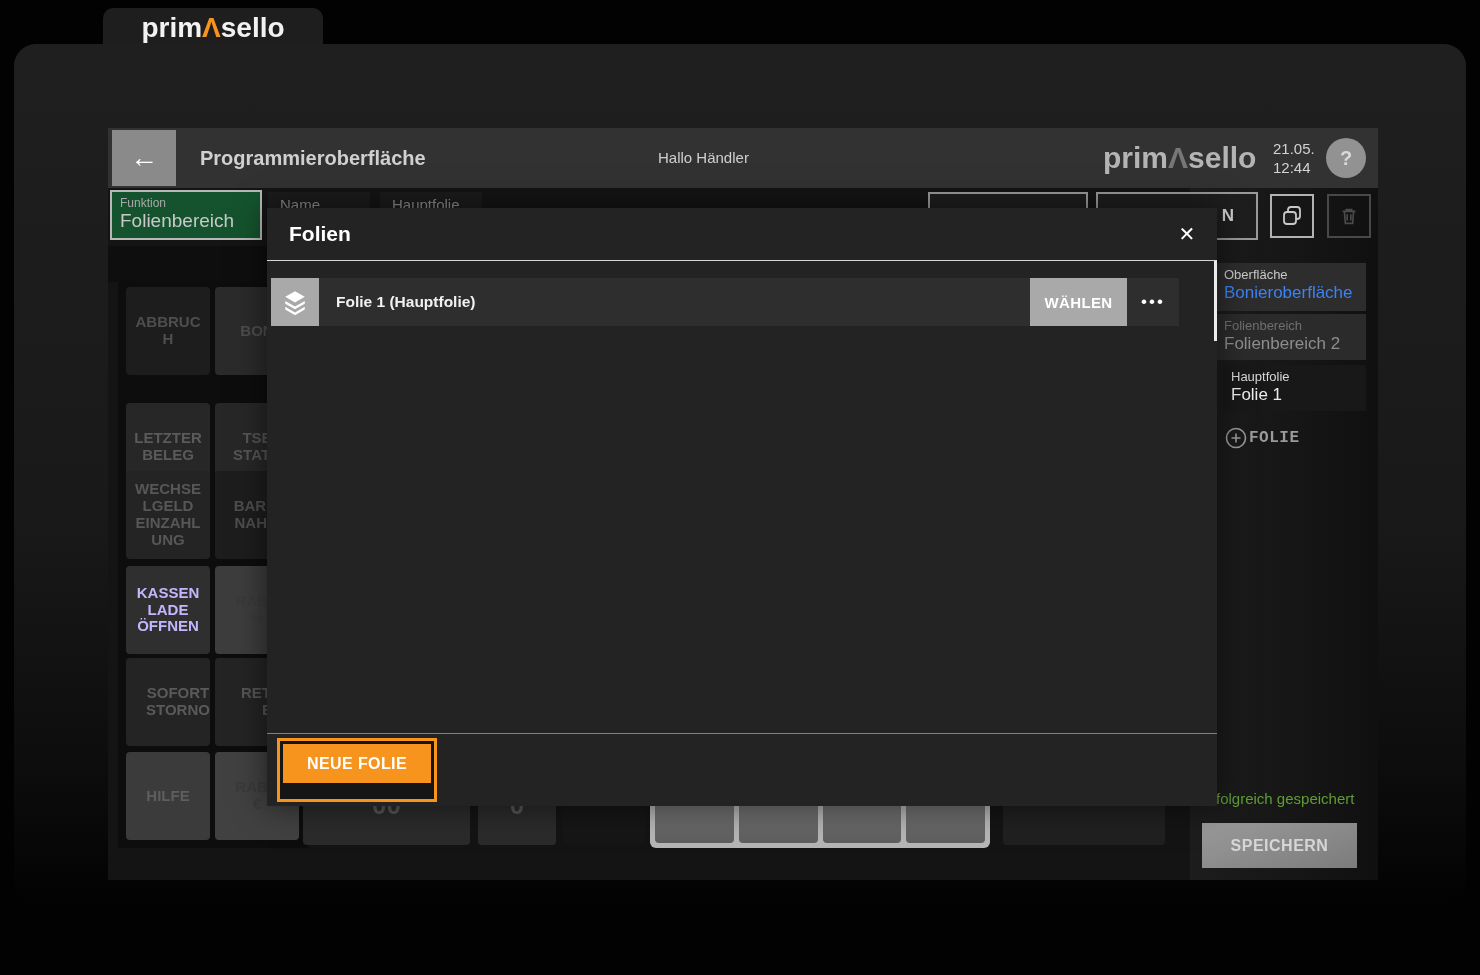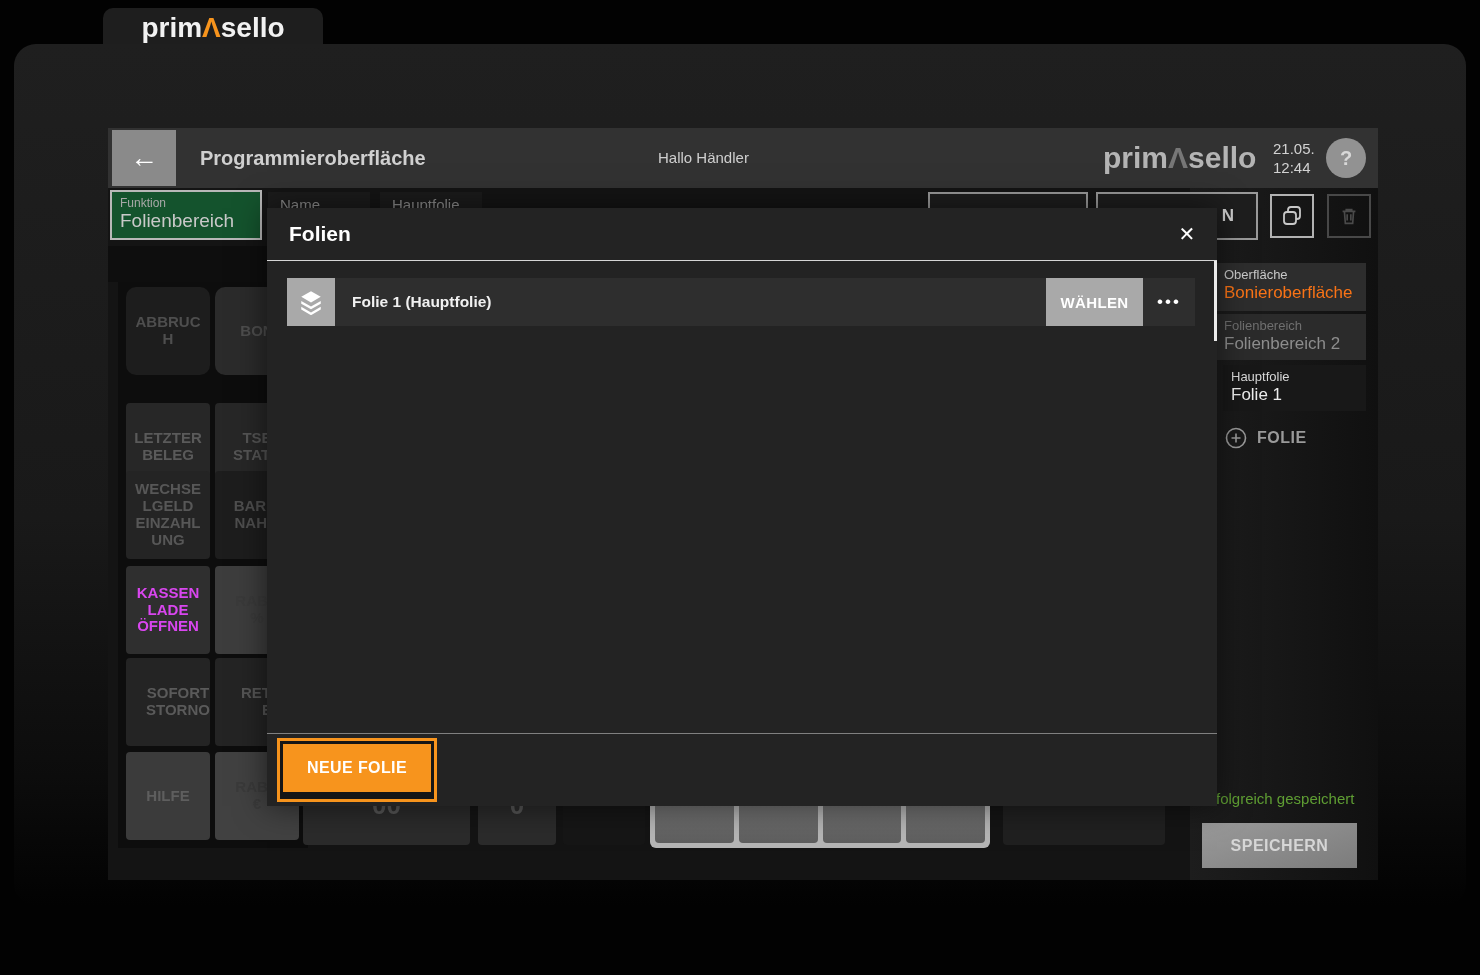--- a/index.html
+++ b/index.html
@@ -49,75 +49,75 @@
 
   
   .band { position:absolute; left:0; top:118px; width:1270px; height:36px; background:#0e0e0e; z-index:1; }
   .keypanel { position:absolute; left:10px; top:154px; width:190px; height:566px; background:#0d0d0d; z-index:1; }
 
   
   .fkey { position:absolute; width:84px; height:88px; display:flex; align-items:center; justify-content:center;
           text-align:center; font-weight:bold; font-size:15px; line-height:1.12; white-space:pre-line;
           border-radius:4px; z-index:2; cursor:pointer; }
   .c1 { left:18px; }  .c2 { left:107px; }
-  .r1 { top:159px;border-radius:10px; } .r2 { top:251px;margin-top:24px; } .r3 { top:343px; } .r4 { top:438px; } .r5 { top:530px;padding-left:20px; } .r6 { top:624px; }
+  .r1 { top:159px; } .r2 { top:251px;margin-top:24px; } .r3 { top:343px; } .r4 { top:438px; } .r5 { top:530px;padding-left:20px; } .r6 { top:624px; }
   .fk11 { background:#1d1d1d; color:#4e4e4e; } .fk21 { background:#2b2b2b; color:#4e4e4e; }
   .fk12 { background:#272727; color:#5a5a5a; } .fk22 { background:#272727; color:#555; }
   .fk13 { background:#242424; color:#575757; } .fk23 { background:#1d1d1d; color:#4e4e4e; }
-  .fk14 { background:#2f2f2f; color:#d946ef; } .fk24 { background:#3d3d3d; color:#3a3a3a; }
+  .fk14 { background:#2f2f2f; color:#c4b5fd; } .fk24 { background:#3d3d3d; color:#3a3a3a; }
   .fk15 { background:#242424; color:#5a5a5a; } .fk25 { background:#242424; color:#555; }
   .fk16 { background:#3b3b3b; color:#5e5e5e; } .fk26 { background:#414141; color:#3a3a3a; }
 
   
   .bkey { position:absolute; top:637px; height:80px; border-radius:4px; display:flex; align-items:center;
           justify-content:center; font-size:26px; font-weight:bold; color:#565656; background:#2b2b2b; z-index:1; cursor:pointer; }
   .numpad { position:absolute; left:542px; top:647px; width:340px; height:73px; background:#b5b5b5;
             border-radius:6px; padding:5px; display:flex; gap:5px; z-index:1; }
   .numpad .cell { flex:1; background:linear-gradient(180deg,#7d7d7d,#5e5e5e); border-radius:4px; cursor:pointer; }
 
   
   .sidepanel { position:absolute; left:1082px; top:0; width:188px; height:752px;
                background:linear-gradient(90deg,#1d1d1d,#101010); z-index:2; }
   .sbox { position:absolute; padding:4px 0 0 8px; z-index:2; cursor:pointer; }
   .sbox .lbl { font-size:13px; }
   .sbox .val { font-size:17px; margin-top:1px; }
   .sbox1 { left:1108px; top:135px; width:150px; height:48px; background:#2d2d2d; }
-  .sbox1 .lbl { color:#c9c9c9; } .sbox1 .val { color:#f97316; }
+  .sbox1 .lbl { color:#c9c9c9; } .sbox1 .val { color:#3b82f6; }
   .sbox2 { left:1108px; top:186px; width:150px; height:46px; background:#2b2b2b; }
   .sbox2 .lbl { color:#6f6f6f; } .sbox2 .val { color:#8d8d8d; }
   .sbox3 { left:1115px; top:237px; width:143px; height:46px; background:#181818; }
   .sbox3 .lbl { color:#d8d8d8; } .sbox3 .val { color:#ececec; }
   .folie-btn { position:absolute; left:1117px; top:296px; height:28px; display:flex; align-items:center;
-               gap:10px; color:#9a9a9a; font-size:16px; font-weight:bold; letter-spacing:.5px; z-index:2; cursor:pointer; }
+               gap:2px; color:#9a9a9a; font-size:16px; font-weight:bold; letter-spacing:.5px; z-index:2; cursor:pointer;font-family:Liberation Mono, monospace; }
   .status-msg { position:absolute; left:1108px; top:662px; font-size:15px; color:#5f9e33; z-index:2; }
   .save-btn { position:absolute; left:1094px; top:695px; width:155px; height:45px;
               background:linear-gradient(160deg,#9a9a9a,#7c7c7c); color:#d6d6d6; font-size:16px; font-weight:bold;
               letter-spacing:.5px; display:flex; align-items:center; justify-content:center; z-index:2; cursor:pointer; }
 
   
   .modal { position:absolute; left:159px; top:80px; width:950px; height:598px; background:#232323; z-index:10;
            box-shadow:0 0 30px rgba(0,0,0,.55); }
   .m-hdr { position:relative; height:52px; }
   .m-title { padding-left:22px; line-height:52px; font-size:21px; font-weight:bold; color:#fff; }
   .m-close { position:absolute; right:8px; top:0; width:44px; height:52px; color:#fff; font-size:20px;
              display:flex; align-items:center; justify-content:center; cursor:pointer; }
   .m-sep { position:absolute; top:52px; left:0; right:0; height:1px; background:#d6d6d6; }
   .m-scroll { position:absolute; right:0; top:53px; width:3px; height:80px; background:#ececec; cursor:pointer; }
-  .m-row { position:absolute; left:20px; top:70px; width:908px; height:48px; background:#2e2e2e;
+  .m-row { position:absolute; left:4px; top:70px; width:908px; height:48px; background:#2e2e2e;
            display:flex; align-items:center; cursor:pointer; }
   .m-row .iconbox { width:48px; height:48px; background:#a9a9a9; display:flex; align-items:center; justify-content:center; }
   .m-row .rlabel { margin-left:17px; font-size:15.5px; font-weight:bold; color:#f1f1f1; }
   .m-row .select { margin-left:auto; width:97px; height:48px; background:#a9a9a9; color:#fff; font-size:15px;
                    font-weight:bold; letter-spacing:.4px; display:flex; align-items:center; justify-content:center; cursor:pointer; }
   .m-row .more { width:52px; height:48px; display:flex; align-items:center; justify-content:center;
                  color:#fff; font-size:17px; letter-spacing:2px; cursor:pointer; }
   .m-footer { position:absolute; left:0; right:0; bottom:0; height:73px; border-top:1px solid #808080; }
   .nf-ring { position:absolute; left:10px; top:4px; border:3px solid #f7941d; padding:3px; background:#161616;
              box-sizing:content-box; width:148px; height:52px; cursor:pointer; }
-  .nf-btn { width:148px; height:48px; background:#f7941d; color:#fff; font-size:16px; font-weight:bold;
+  .nf-btn { width:148px; height:39px; background:#f7941d; color:#fff; font-size:16px; font-weight:bold;
             letter-spacing:.4px; display:flex; align-items:center; justify-content:center; }
   .close-btn { position:absolute; left:790px; top:14px; width:140px; height:44px; border:2px solid #a0a0a0;
                color:#b8b8b8; font-size:16px; font-weight:bold; letter-spacing:.5px; display:flex;
                align-items:center; justify-content:center; cursor:pointer; }
 </style>
 </head>
 <body>
 
 <div class="page">
 

